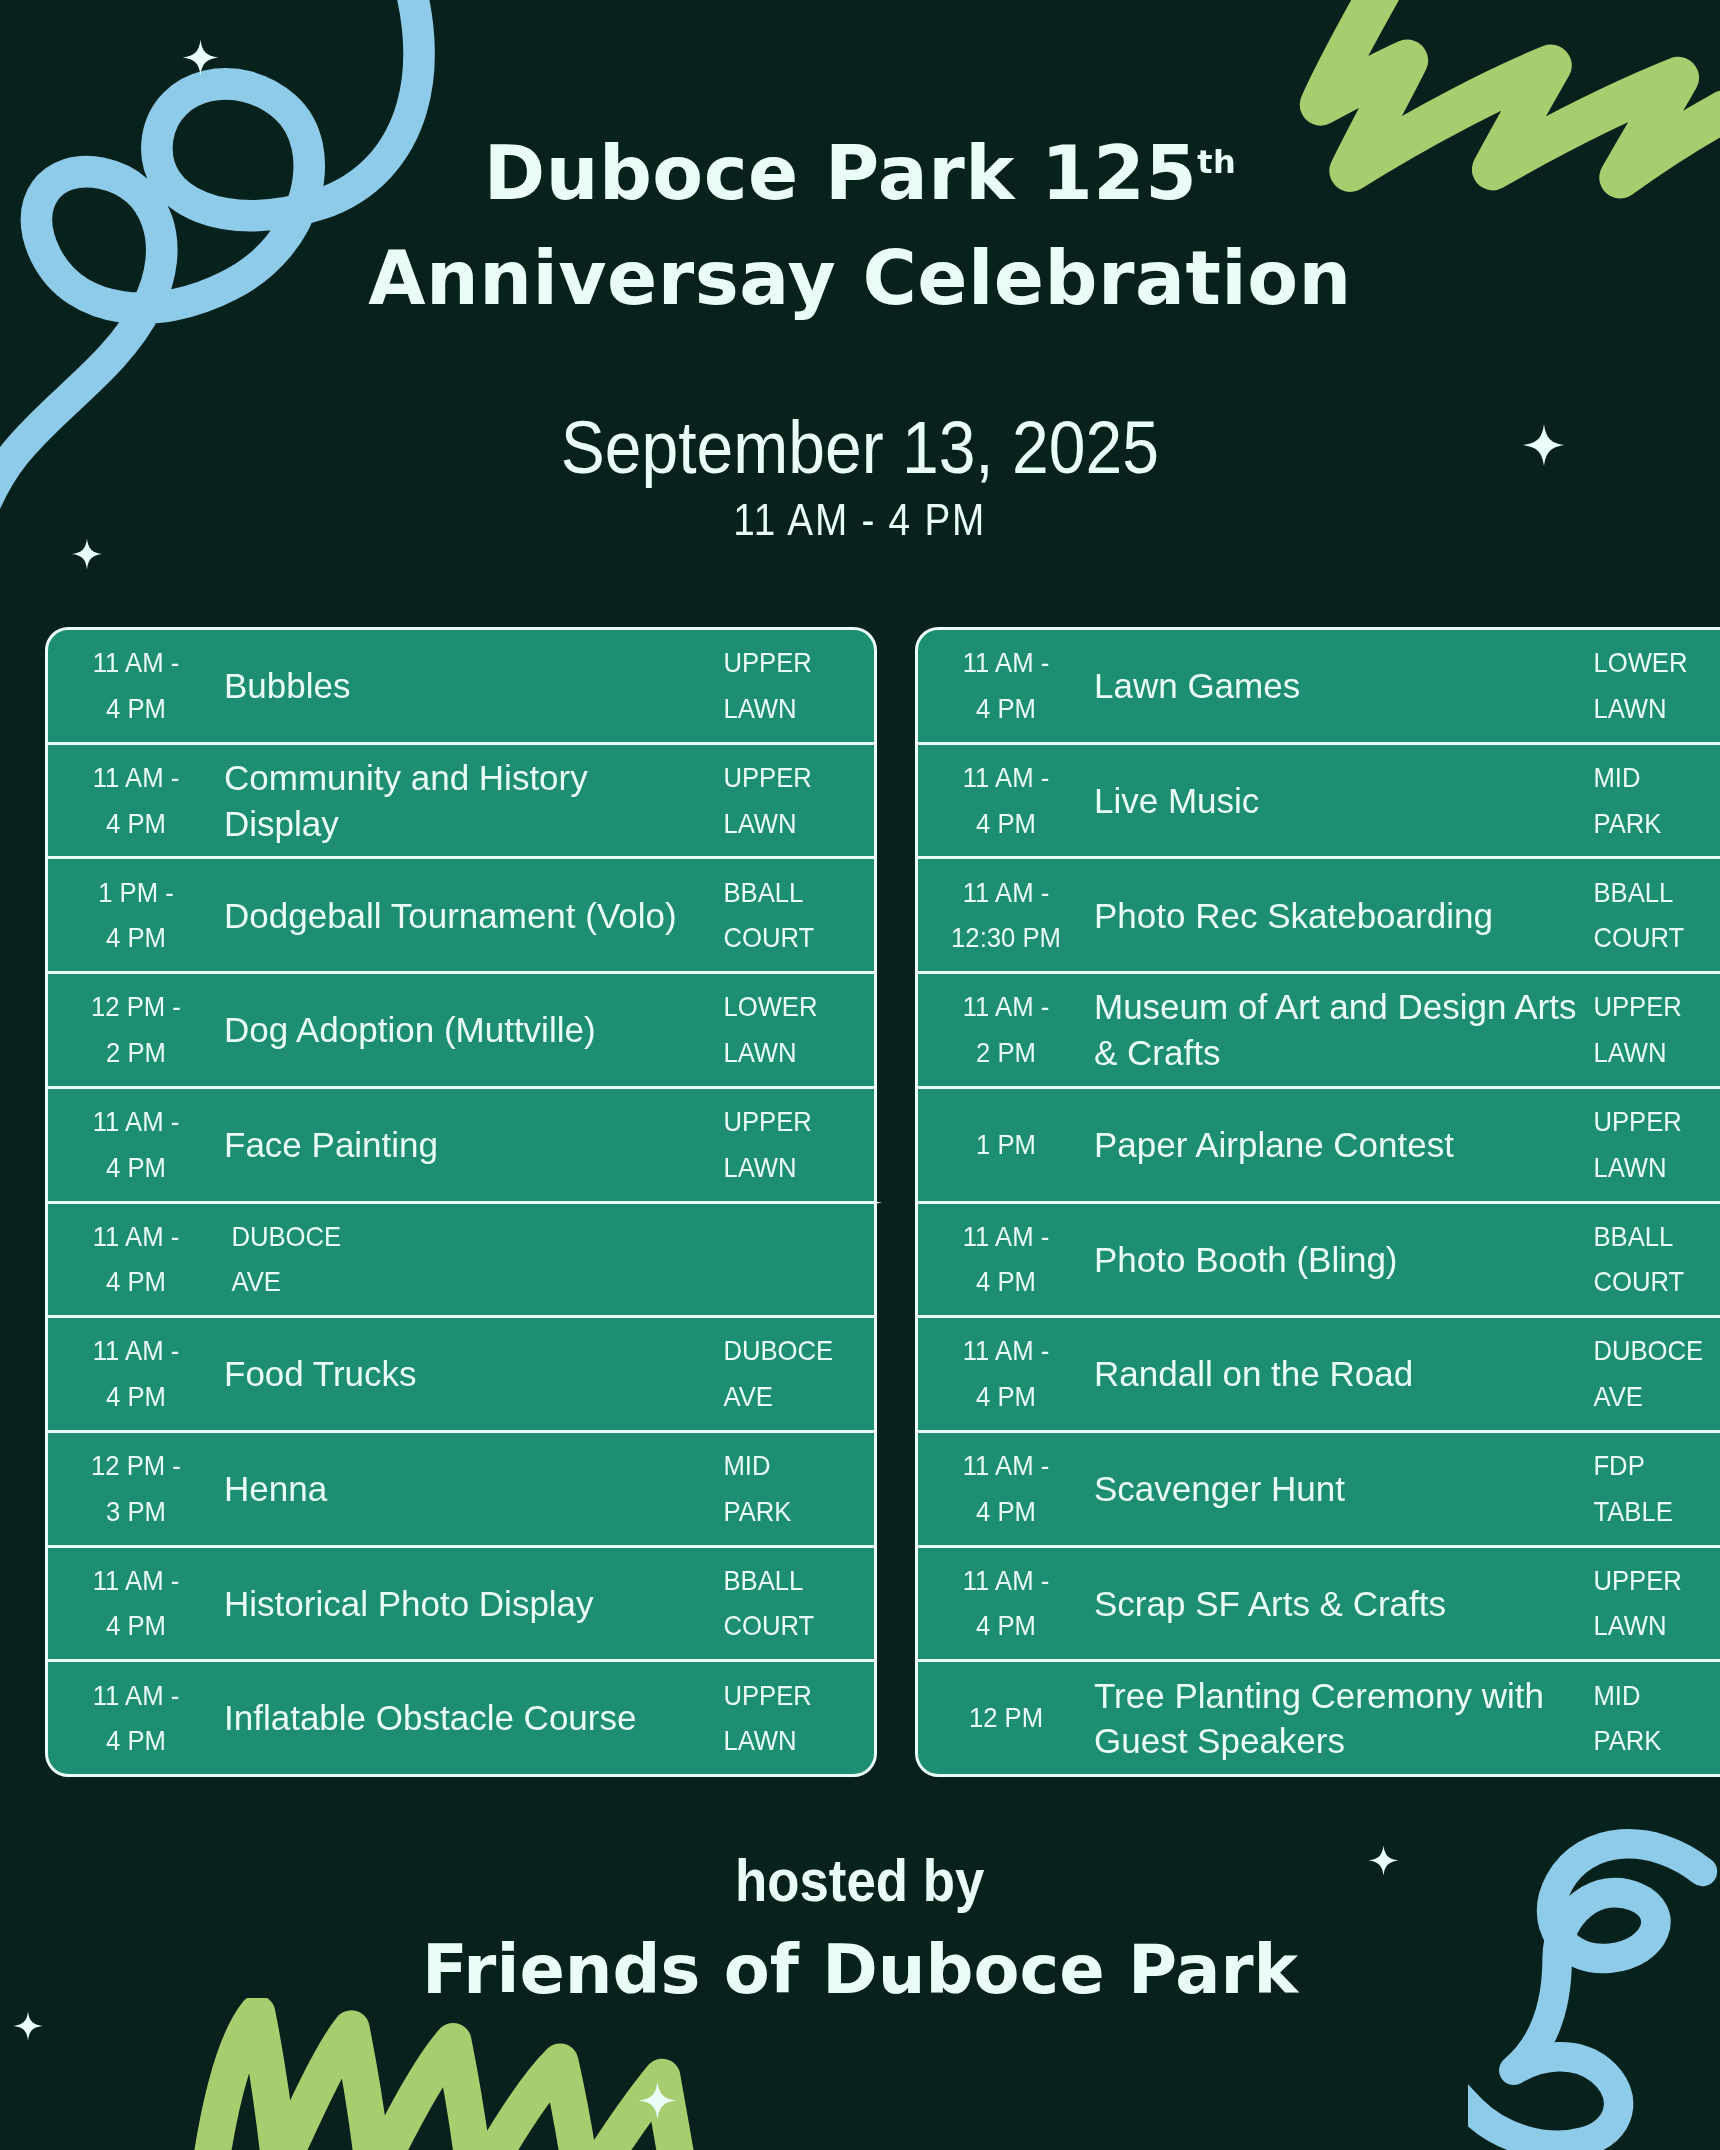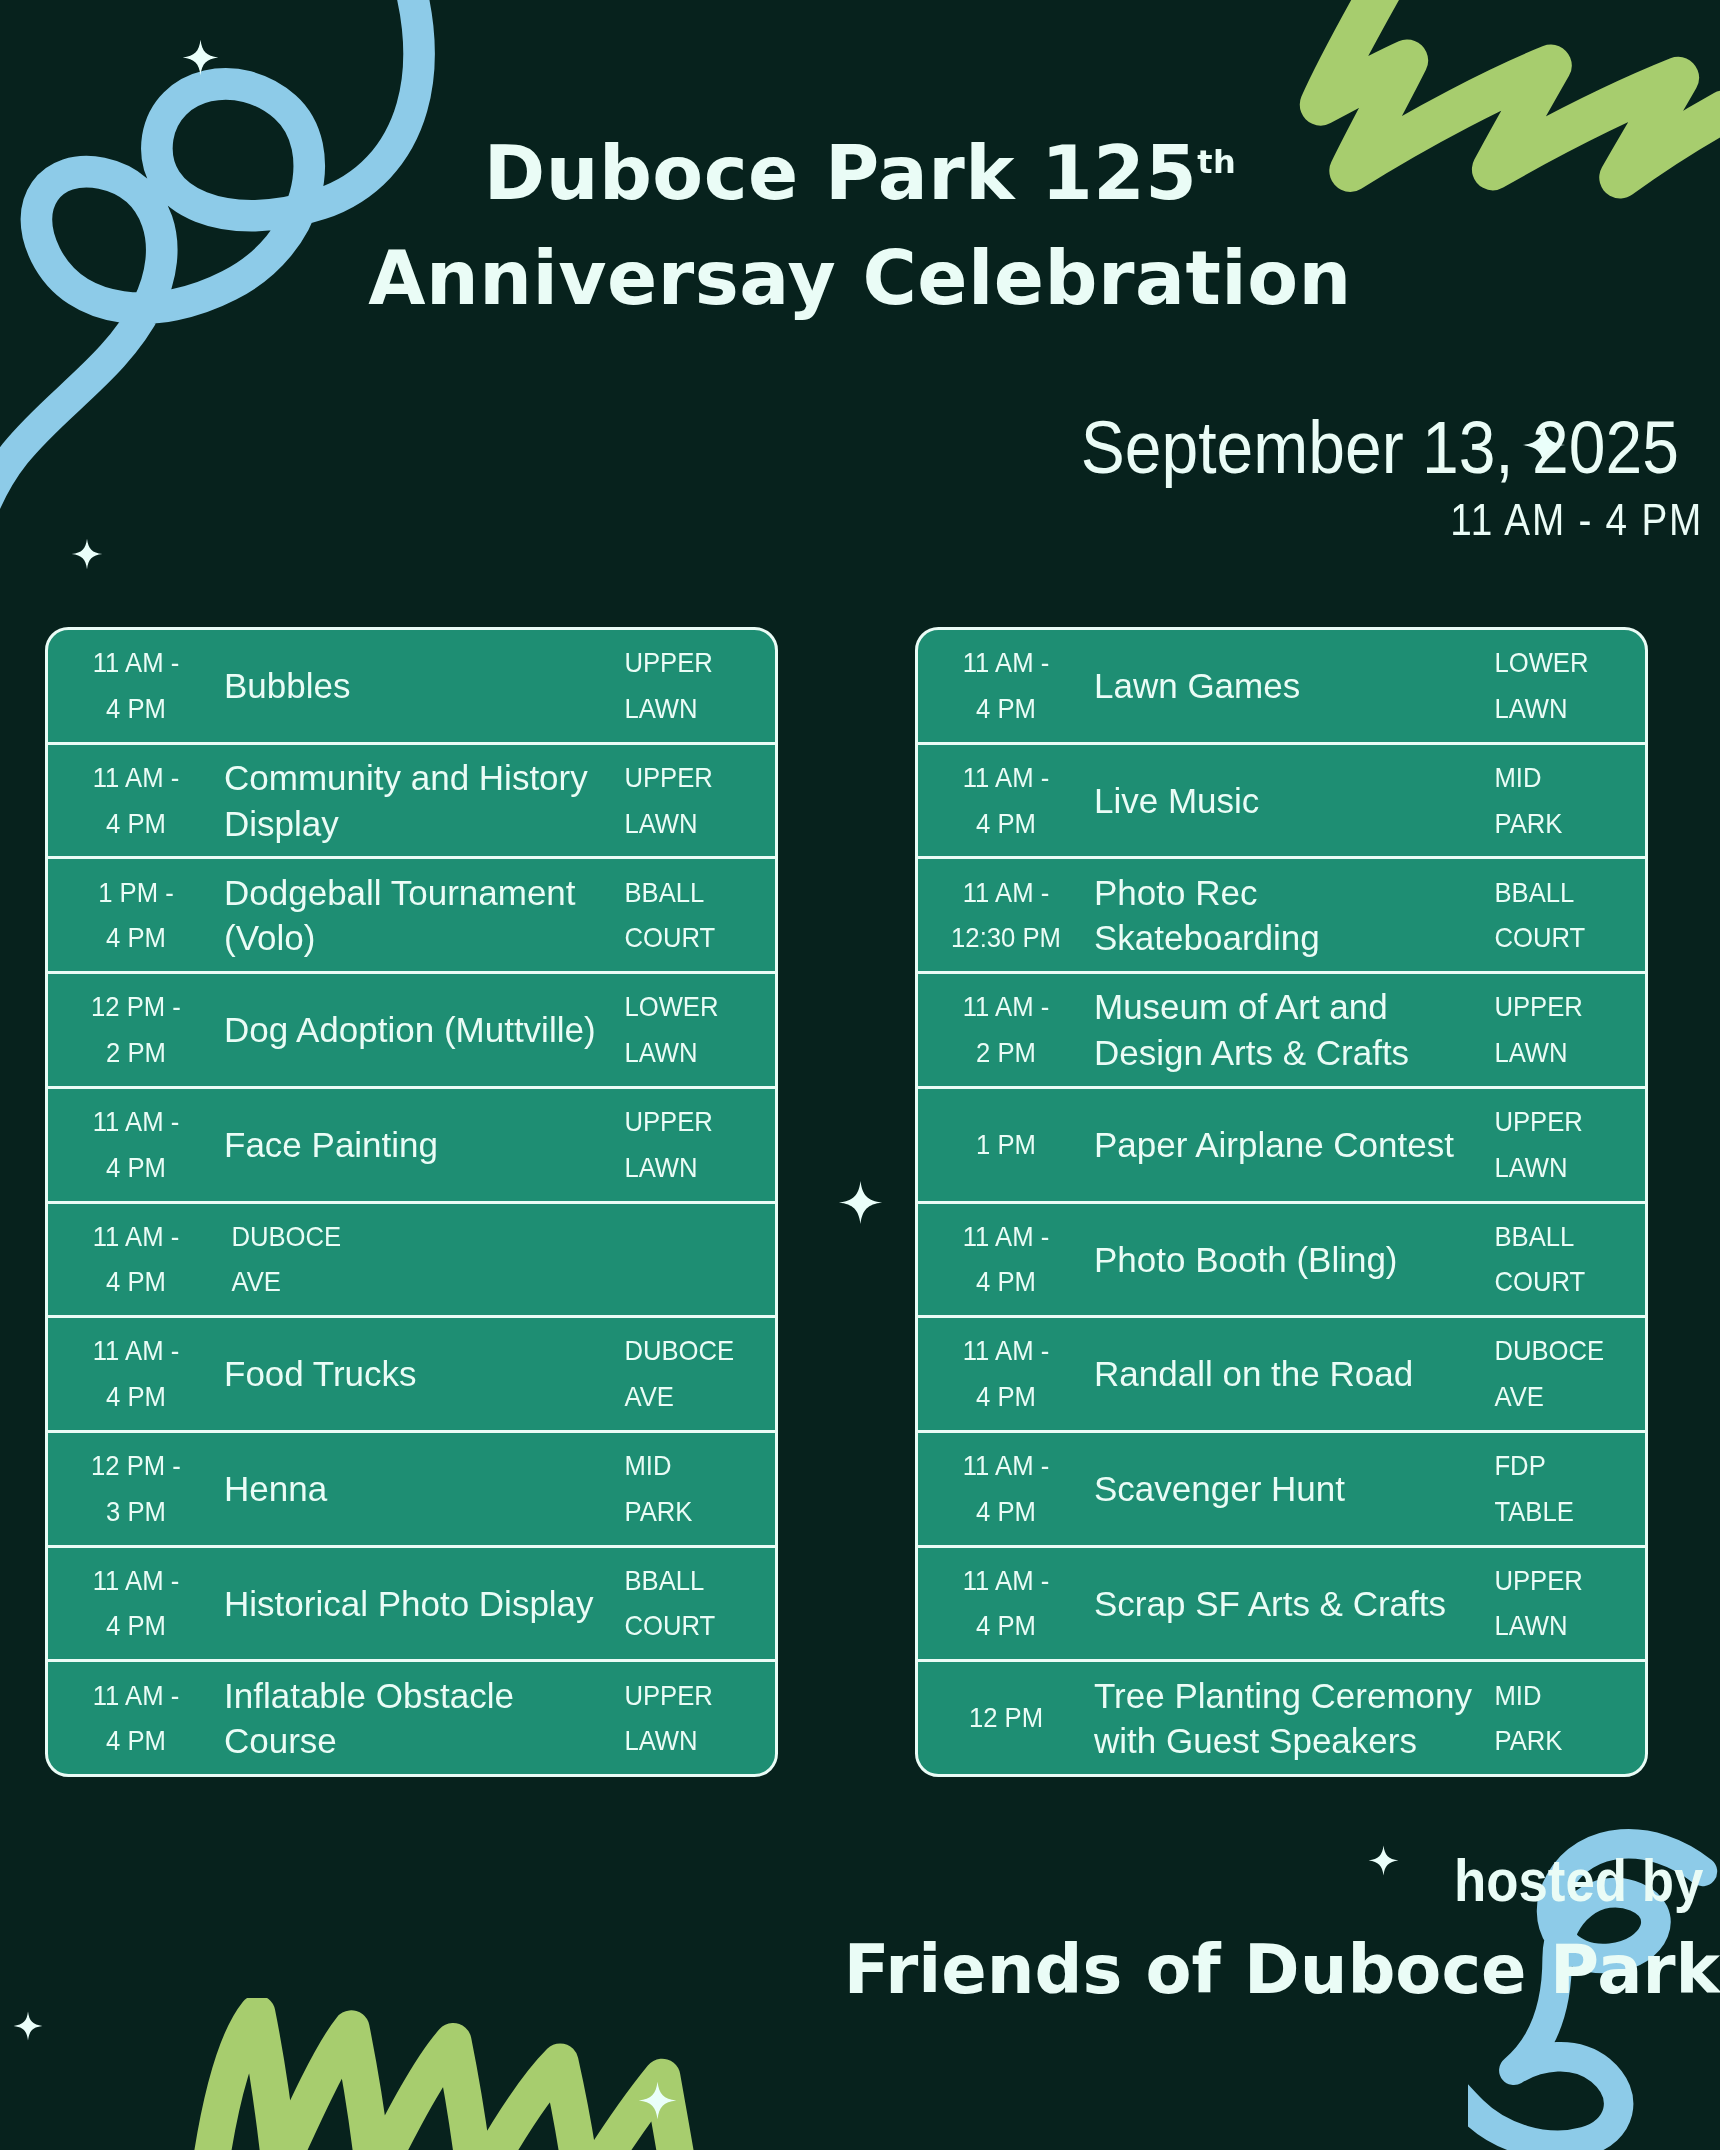--- a/index.html
+++ b/index.html
@@ -6,27 +6,27 @@
   body{width:1720px;height:2151px;position:relative;overflow:hidden;
        font-family:"Liberation Sans",sans-serif;color:#eafcf6;}
   .layer{position:absolute;inset:0;border-radius:12px;}
   svg.deco{position:absolute;}
 
   
   .title{position:absolute;top:121px;left:0;width:100%;text-align:center;
          font-family:"DejaVu Sans",sans-serif;font-weight:800;font-size:74px;
          line-height:1.42;letter-spacing:0.5px;}
   .title .sup{font-size:32px;vertical-align:super;line-height:0;}
-  .centerline{position:absolute;left:0;width:100%;text-align:right;}
+  .centerline{position:absolute;left:0;width:100%;text-align:center;}
   .narrow{display:inline-block;transform:scaleX(.88);transform-origin:50% 50%;white-space:nowrap;}
   .date-line{top:404px;font-size:75px;font-weight:500;}
   .hours-line{top:495px;font-size:44px;font-weight:500;letter-spacing:2px;}
 
   
-  .table{position:absolute;top:627px;width:733px;height:1150px;background:#1e8e73;
+  .table{position:absolute;top:627px;width:832px;height:1150px;background:#1e8e73;
          border:3.1px solid #eafcf6;border-radius:23.4px;box-sizing:border-box;
          display:flex;flex-direction:column;overflow:hidden;}
   #table-left{left:45px;}
   #table-right{left:915px;}
   .trow{flex:1;display:flex;align-items:center;min-height:0;}
   .trow + .trow{border-top:3.1px solid #eafcf6;}
   .cell{box-sizing:border-box;}
   .c-time{width:176px;text-align:center;font-size:28.5px;line-height:1.6;flex:none;}
   .c-event{flex:1;font-size:35px;line-height:1.3;padding-right:8.2px;}
   .c-loc{width:158px;text-align:left;font-size:28.5px;line-height:1.6;flex:none;padding-right:9.2px;}

